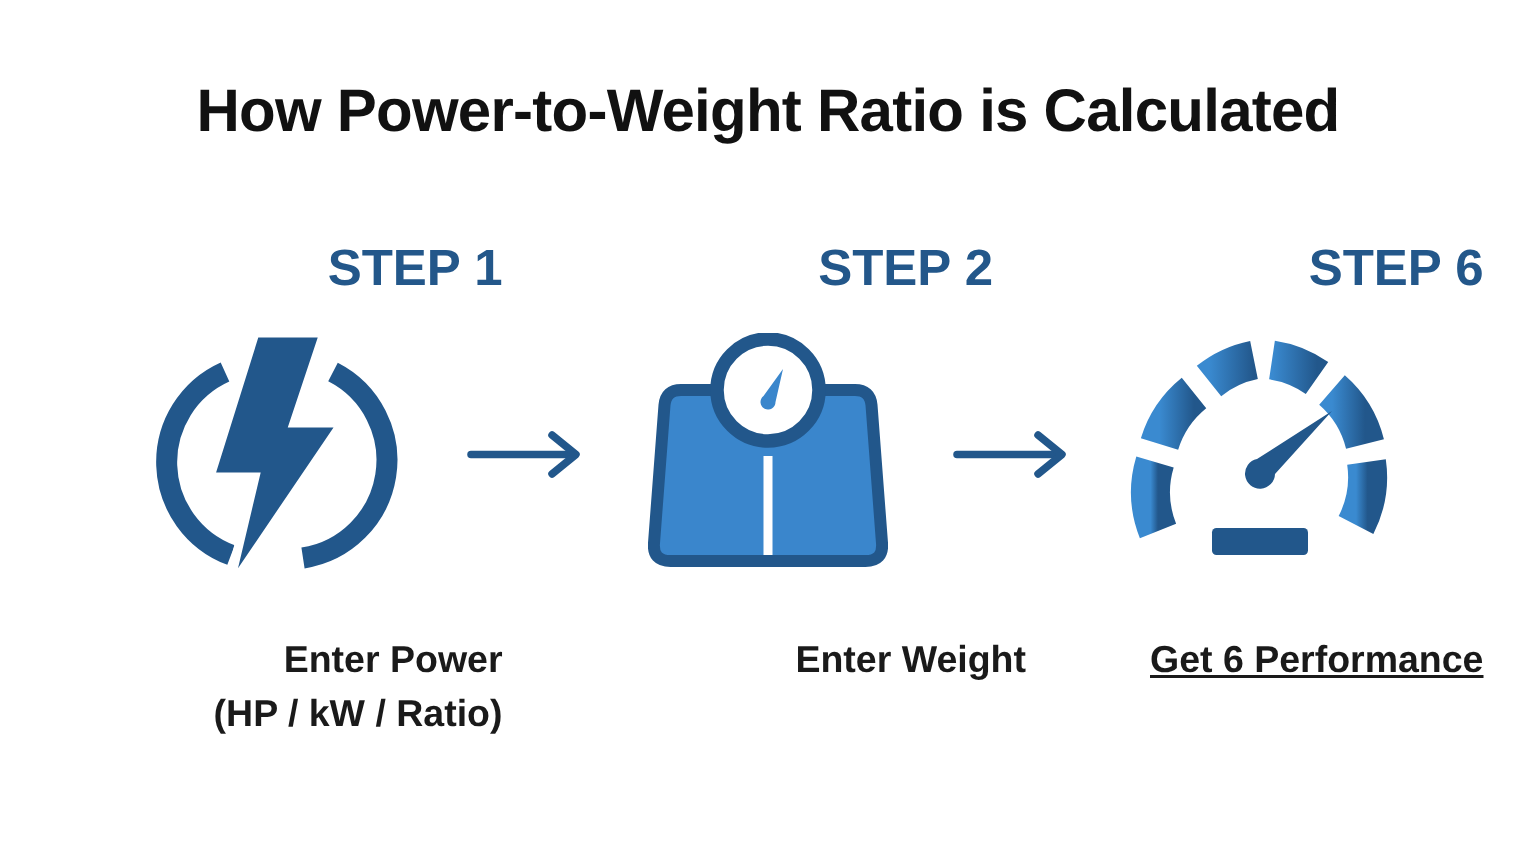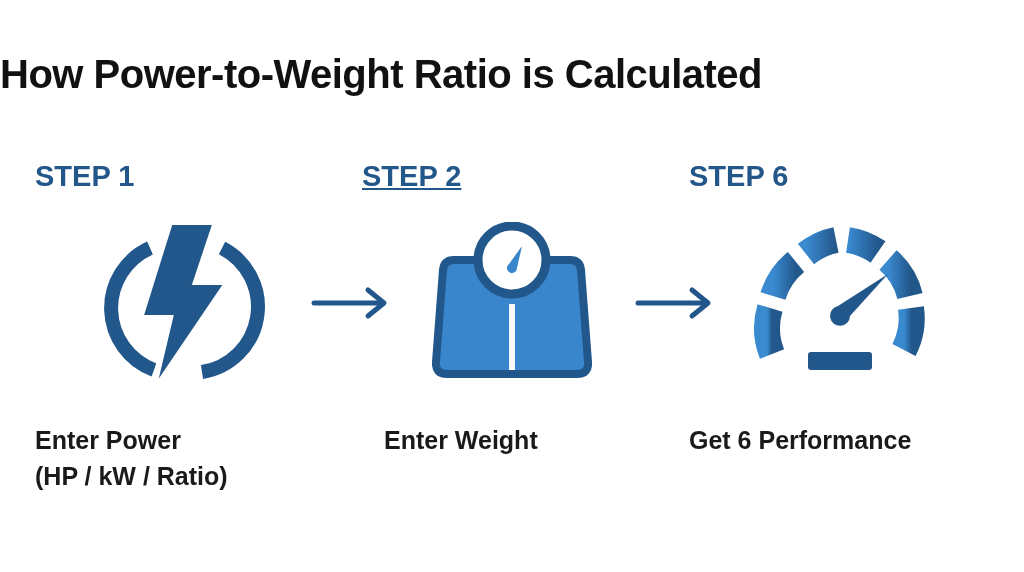--- a/index.html
+++ b/index.html
@@ -1,30 +1,30 @@
 <!DOCTYPE html>
 <html><head>
 <meta charset="utf-8">
 <style>
   html, body { margin: 0; padding: 0; }
   body {
     width: 1024px; height: 572px; background: #ffffff; overflow: hidden;
     font-family: "Liberation Sans", "DejaVu Sans", sans-serif; position: relative;
   }
   .title {
-    position: absolute; left: 0; right: 0; top: 52px; text-align: left;
+    position: absolute; left: 0; right: 0; top: 52px; text-align: center;
     font-size: 40px; font-weight: bold; color: #111111; letter-spacing: -0.5px;
   }
   .step-label {
-    position: absolute; top: 160px; width: 300px; text-align: left;
-    font-size: 29px; font-weight: bold; color: #23578a;
+    position: absolute; top: 160px; width: 300px; text-align: right;
+    font-size: 34px; font-weight: bold; color: #23578a;
   }
   .step-icon { position: absolute; }
   .step-desc {
-    position: absolute; top: 422px; width: 300px; text-align: left;
+    position: absolute; top: 422px; width: 300px; text-align: right;
     font-size: 25px; font-weight: bold; color: #1a1a1a; line-height: 36px;
   }
   .arrow { position: absolute; top: 285px; }
 </style>
 </head>
 <body>
 
 <div class="title">How Power-to-Weight Ratio is Calculated</div>
 
 <div>
@@ -41,21 +41,21 @@
     <div>(HP / kW / Ratio)</div>
   </div>
 </div>
 
 <svg class="arrow" style="left:310px;" width="80" height="36" viewBox="0 0 80 36">
   <line x1="4" y1="18" x2="72" y2="18" stroke="#22578b" stroke-width="5" stroke-linecap="round"></line>
   <polyline points="58,5 74,18 58,31" fill="none" stroke="#22578b" stroke-width="5" stroke-linecap="round" stroke-linejoin="round"></polyline>
 </svg>
 
 <div>
-  <div class="step-label" style="left:362px;text-decoration:underline;">STEP 2</div>
+  <div class="step-label" style="left:362px;">STEP 2</div>
   <svg class="step-icon" style="left:432px; top:222px;" width="160" height="160" viewBox="0 0 160 160">
     <path d="M22 38 L138 38 Q148 38 149 48 L156 140 Q157 152 145 152 L15 152 Q3 152 4 140 L11 48 Q12 38 22 38 Z" fill="#3a86cc" stroke="#22578b" stroke-width="8" stroke-linejoin="round"></path>
     <rect x="77" y="82" width="6" height="66" fill="#ffffff"></rect>
     <circle cx="80" cy="38" r="34" fill="#ffffff" stroke="#22578b" stroke-width="9"></circle>
     <path d="M90 24 L85 46 A5 5 0 1 1 77 42 Z" fill="#3a86cc"></path>
   </svg>
   <div class="step-desc" style="left:384px;">
     <div>Enter Weight</div>
   </div>
 </div>
@@ -80,16 +80,16 @@
       <path d="M21 70 A70 70 0 0 1 44 36"></path>
       <path d="M54 28 A70 70 0 0 1 84 14"></path>
       <path d="M96 14 A70 70 0 0 1 126 26"></path>
       <path d="M136 34 A70 70 0 0 1 158 70"></path>
       <path d="M159 82 A70 70 0 0 1 152 124"></path>
     </g>
 
     <path d="M136 48 L98 90 A10 10 0 1 1 86 80 Z" fill="#22578b"></path>
     <rect x="56" y="126" width="64" height="18" rx="3" fill="#22578b"></rect>
   </svg>
-  <div class="step-desc" style="left:689px;">
+  <div class="step-desc" style="left:689px;text-decoration:underline;">
     <div>Get 6 Performance</div>
   </div>
 </div>
 
 </body></html>

